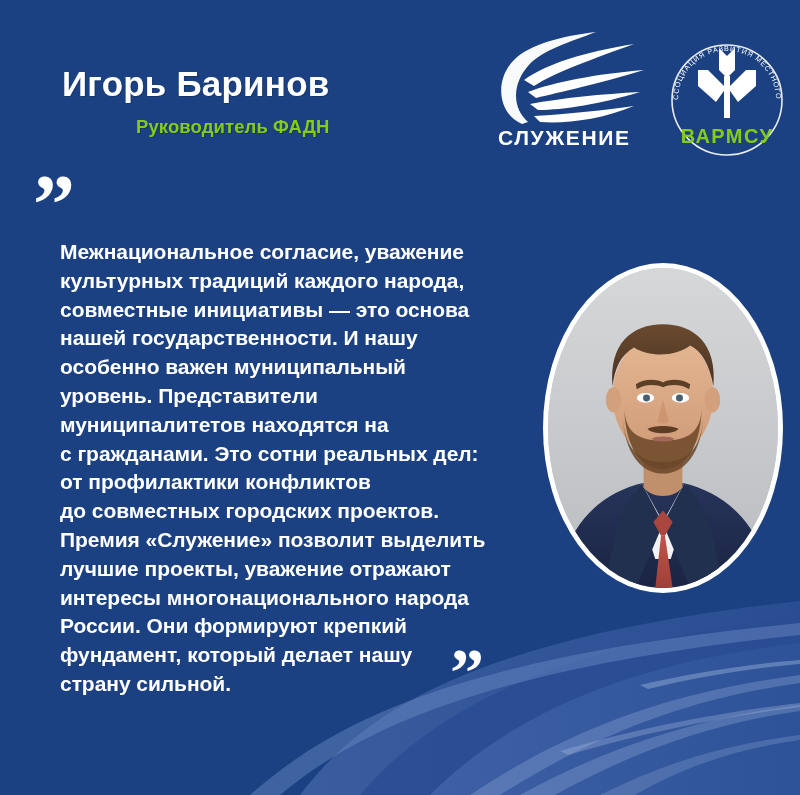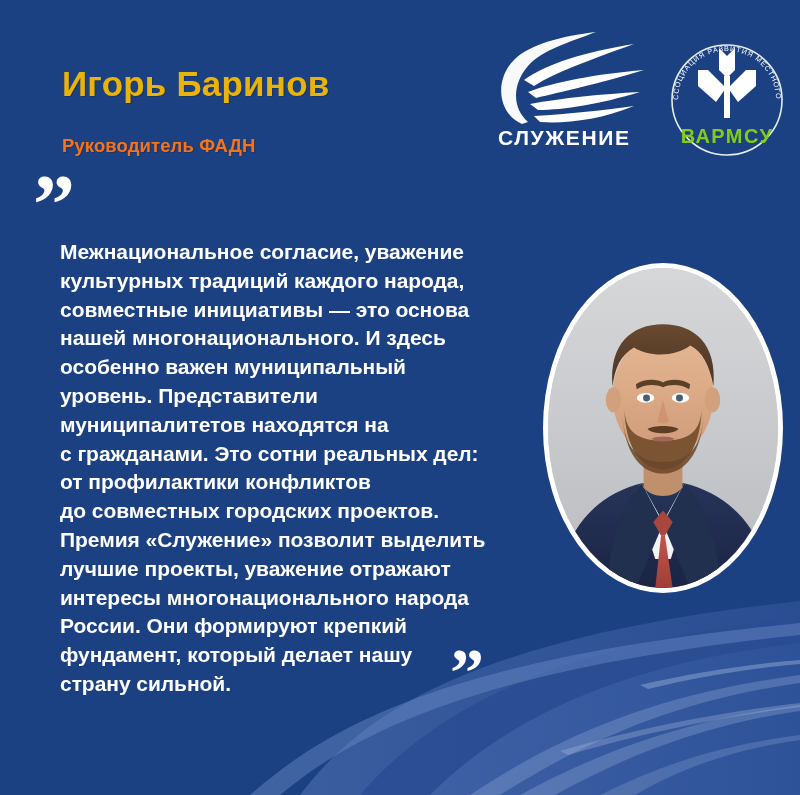--- a/index.html
+++ b/index.html
@@ -30,34 +30,35 @@
     position:absolute;
     left:0; top:0;
     width:800px; height:180px;
   }
 
   #name-block {
     position:absolute;
     left:62px; top:66px;
   }
   #speaker-name {
-    color:#eab308;
+    color:#ffffff;
     font-size:35px;
     font-weight:bold;
     letter-spacing:0.2px;
     line-height:1.05;
     text-shadow:1px 1px 0 rgba(0,0,0,.18);
   }
   #speaker-role {
-    color:#f97316;
+    color:#84cc16;
     font-size:18.5px;
     font-weight:bold;
-    margin-top:32px;
+    margin-top:13px;
     letter-spacing:0.1px;
     text-shadow:1px 1px 0 rgba(0,0,0,.18);
+    text-align:right;
   }
 
   
   #logo-sluzhenie {
     position:absolute;
     left:484px; top:28px;
     width:170px; height:128px;
   }
   #logo-sluzhenie .wordmark {
     position:absolute;
@@ -201,21 +202,21 @@
     </div>
   </div>
 
   <div class="quote-mark" id="quote-open">”</div>
   <div class="quote-mark" id="quote-close">”</div>
 
   <div id="quote-text">
     <span class="ln">Межнациональное согласие, уважение</span>
     <span class="ln">культурных традиций каждого народа,</span>
     <span class="ln">совместные инициативы — это основа</span>
-    <span class="ln">нашей многонационального. И здесь</span>
+    <span class="ln">нашей государственности. И нашу</span>
     <span class="ln">особенно важен муниципальный</span>
     <span class="ln">уровень. Представители</span>
     <span class="ln">муниципалитетов находятся на</span>
     <span class="ln">с гражданами. Это сотни реальных дел:</span>
     <span class="ln">от профилактики конфликтов</span>
     <span class="ln">до совместных городских проектов.</span>
     <span class="ln">Премия «Служение» позволит выделить</span>
     <span class="ln">лучшие проекты, уважение отражают</span>
     <span class="ln">интересы многонационального народа</span>
     <span class="ln">России. Они формируют крепкий</span>

